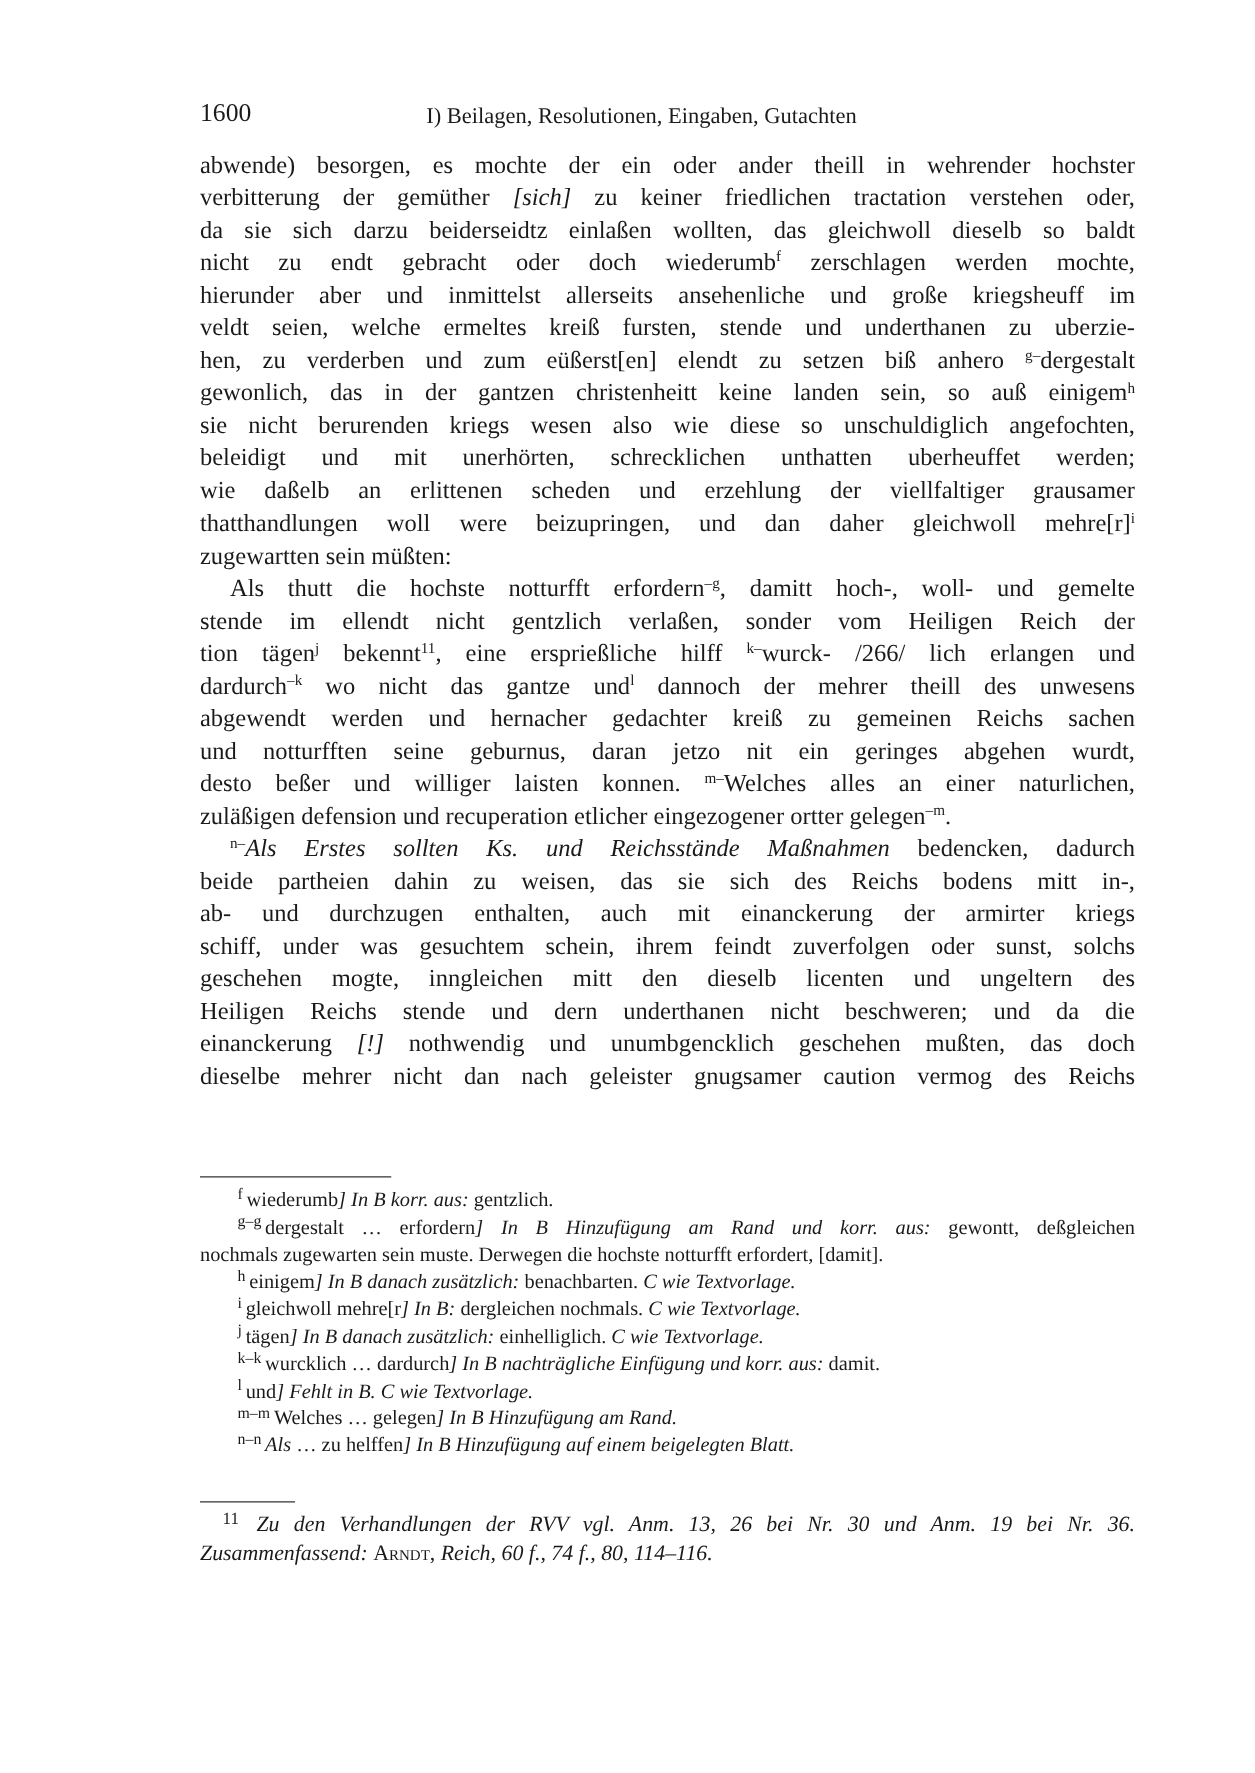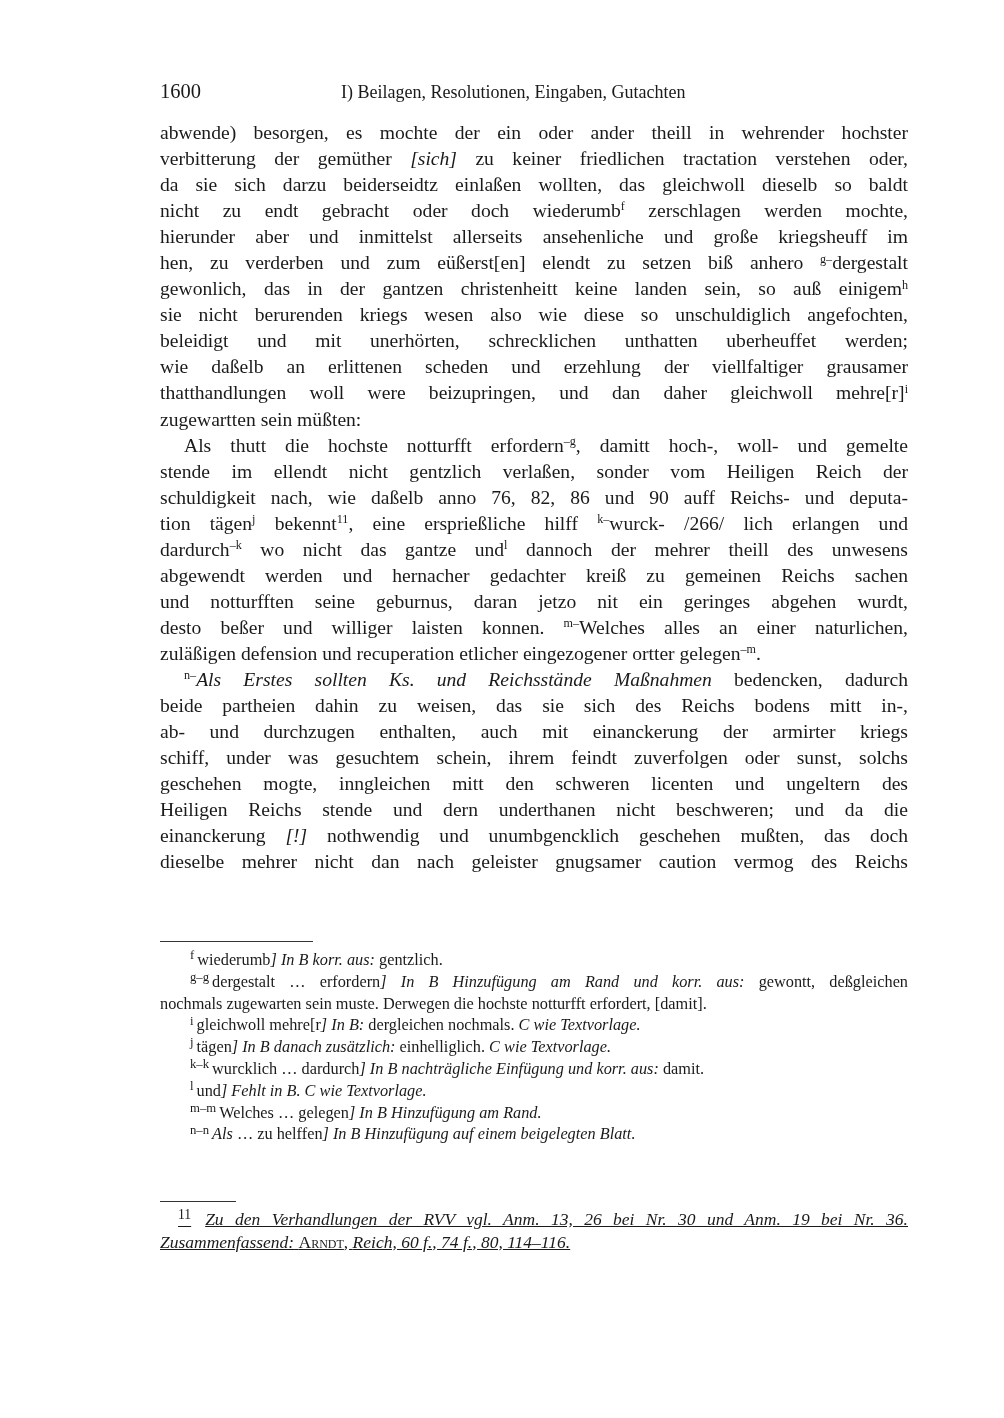--- a/index.html
+++ b/index.html
@@ -15,70 +15,71 @@
   .line.indent { text-indent: 24px; }
   sup, .sup { font-size: 0.62em; vertical-align: 0; position: relative; top: -0.55em; line-height: 0; }
   i { font-style: italic; }
   .rule { position: absolute; height: 1px; background: #333; }
   .fn-block { position: absolute; left: 0; width: 748px; font-size: 16.3px; line-height: 21.8px; }
   .fn-line { display: block; white-space: nowrap; height: 21.8px; }
   .fn-line.ind { padding-left: 30px; }
   .fn-line.just { text-align: justify; text-align-last: justify; }
   .fn-mark { font-size: 0.78em; position: relative; top: -0.45em; line-height: 0; margin-right: 3px; }
   .sc { font-variant: small-caps; }
-  .fn11 { position: absolute; top: 1208px; left: 0; width: 748px; font-size: 17.5px; line-height: 22.5px; text-decoration: underline; }
+  .fn11 { position: absolute; top: 1208px; left: 0; width: 748px; font-size: 17.5px; line-height: 22.5px; }
   .fn11 .fn-line { height: 22.5px; }
 </style>
 </head>
 <body>
 
 <div class="page">
 
   <div class="running-head">
     <span class="page-number">1600</span>
     <span class="head-title">I) Beilagen, Resolutionen, Eingaben, Gutachten</span>
   </div>
 
   <div class="body" id="body-text">
       <span class="line"><span>abwende) besorgen, es mochte der ein oder ander theill in wehrender hochster</span></span>
       <span class="line"><span>verbitterung der gemüther </span><i>[sich]</i><span> zu keiner friedlichen tractation verstehen oder,</span></span>
       <span class="line"><span>da sie sich darzu beiderseidtz einlaßen wollten, das gleichwoll dieselb so baldt</span></span>
       <span class="line"><span>nicht zu endt gebracht oder doch wiederumb</span><span class="sup">f</span><span> zerschlagen werden mochte,</span></span>
       <span class="line"><span>hierunder aber und inmittelst allerseits ansehenliche und große kriegsheuff im</span></span>
+      <span class="line"><span>veldt seien, welche ermeltes kreiß fursten, stende und underthanen zu uberzie-</span></span>
       <span class="line"><span>hen, zu verderben und zum eüßerst[en] elendt zu setzen biß anhero </span><span class="sup">g–</span><span>dergestalt</span></span>
       <span class="line"><span>gewonlich, das in der gantzen christenheitt keine landen sein, so auß einigem</span><span class="sup">h</span></span>
       <span class="line"><span>sie nicht berurenden kriegs wesen also wie diese so unschuldiglich angefochten,</span></span>
       <span class="line"><span>beleidigt und mit unerhörten, schrecklichen unthatten uberheuffet werden;</span></span>
       <span class="line"><span>wie daßelb an erlittenen scheden und erzehlung der viellfaltiger grausamer</span></span>
       <span class="line"><span>thatthandlungen woll were beizupringen, und dan daher gleichwoll mehre[r]</span><span class="sup">i</span></span>
       <span class="line last"><span>zugewartten sein müßten:</span></span>
       <span class="line indent"><span>Als thutt die hochste notturfft erfordern</span><span class="sup">–g</span><span>, damitt hoch-, woll- und gemelte</span></span>
       <span class="line"><span>stende im ellendt nicht gentzlich verlaßen, sonder vom Heiligen Reich der</span></span>
-      <span class="line"><span>schuldigkeit nach, wie daßelb anno 76, 82, 86 und 90 auff Reichs- und deputa-</span></span>
       <span class="line"><span>tion tägen</span><span class="sup">j</span><span> bekennt</span><span class="sup">11</span><span>, eine ersprießliche hilff </span><span class="sup">k–</span><span>wurck- /266/ lich erlangen und</span></span>
       <span class="line"><span>dardurch</span><span class="sup">–k</span><span> wo nicht das gantze und</span><span class="sup">l</span><span> dannoch der mehrer theill des unwesens</span></span>
       <span class="line"><span>abgewendt werden und hernacher gedachter kreiß zu gemeinen Reichs sachen</span></span>
       <span class="line"><span>und notturfften seine geburnus, daran jetzo nit ein geringes abgehen wurdt,</span></span>
       <span class="line"><span>desto beßer und williger laisten konnen. </span><span class="sup">m–</span><span>Welches alles an einer naturlichen,</span></span>
       <span class="line last"><span>zuläßigen defension und recuperation etlicher eingezogener ortter gelegen</span><span class="sup">–m</span><span>.</span></span>
       <span class="line indent"><span class="sup">n–</span><i>Als Erstes sollten Ks. und Reichsstände Maßnahmen</i><span> bedencken, dadurch</span></span>
       <span class="line"><span>beide partheien dahin zu weisen, das sie sich des Reichs bodens mitt in-,</span></span>
       <span class="line"><span>ab- und durchzugen enthalten, auch mit einanckerung der armirter kriegs</span></span>
       <span class="line"><span>schiff, under was gesuchtem schein, ihrem feindt zuverfolgen oder sunst, solchs</span></span>
-      <span class="line"><span>geschehen mogte, inngleichen mitt den schweren licenten und ungeltern des</span></span>
+      <span class="line"><span>geschehen mogte, inngleichen mitt den dieselb licenten und ungeltern des</span></span>
       <span class="line"><span>Heiligen Reichs stende und dern underthanen nicht beschweren; und da die</span></span>
       <span class="line"><span>einanckerung </span><i>[!]</i><span> nothwendig und unumbgencklich geschehen mußten, das doch</span></span>
       <span class="line"><span>dieselbe mehrer nicht dan nach geleister gnugsamer caution vermog des Reichs</span></span>
     </div>
 
   <div class="rule" style="top:941px; left:0; width:153px;"></div>
   <div class="fn-block" id="apparatus" style="top:949px;">
       <span class="fn-line ind"><span class="fn-mark">f</span><span>wiederumb</span><i>] In B korr. aus:</i><span> gentzlich.</span></span>
       <span class="fn-line ind just"><span class="fn-mark">g–g</span><span>dergestalt … erfordern</span><i>] In B Hinzufügung am Rand und korr. aus:</i><span> gewontt, deßgleichen</span></span>
       <span class="fn-line"><span>nochmals zugewarten sein muste. Derwegen die hochste notturfft erfordert, [damit].</span></span>
+      <span class="fn-line ind"><span class="fn-mark">h</span><span>einigem</span><i>] In B danach zusätzlich:</i><span> benachbarten. </span><i>C wie Textvorlage.</i></span>
       <span class="fn-line ind"><span class="fn-mark">i</span><span>gleichwoll mehre[r</span><i>] In B:</i><span> dergleichen nochmals. </span><i>C wie Textvorlage.</i></span>
       <span class="fn-line ind"><span class="fn-mark">j</span><span>tägen</span><i>] In B danach zusätzlich:</i><span> einhelliglich. </span><i>C wie Textvorlage.</i></span>
       <span class="fn-line ind"><span class="fn-mark">k–k</span><span>wurcklich … dardurch</span><i>] In B nachträgliche Einfügung und korr. aus:</i><span> damit.</span></span>
       <span class="fn-line ind"><span class="fn-mark">l</span><span>und</span><i>] Fehlt in B. C wie Textvorlage.</i></span>
       <span class="fn-line ind"><span class="fn-mark">m–m</span><span>Welches … gelegen</span><i>] In B Hinzufügung am Rand.</i></span>
       <span class="fn-line ind"><span class="fn-mark">n–n</span><i>Als</i><span> … zu helffen</span><i>] In B Hinzufügung auf einem beigelegten Blatt.</i></span>
     </div>
 
   <div class="rule" style="top:1201px; left:0; width:76px;"></div>
   <div class="fn11" id="footnotes">

